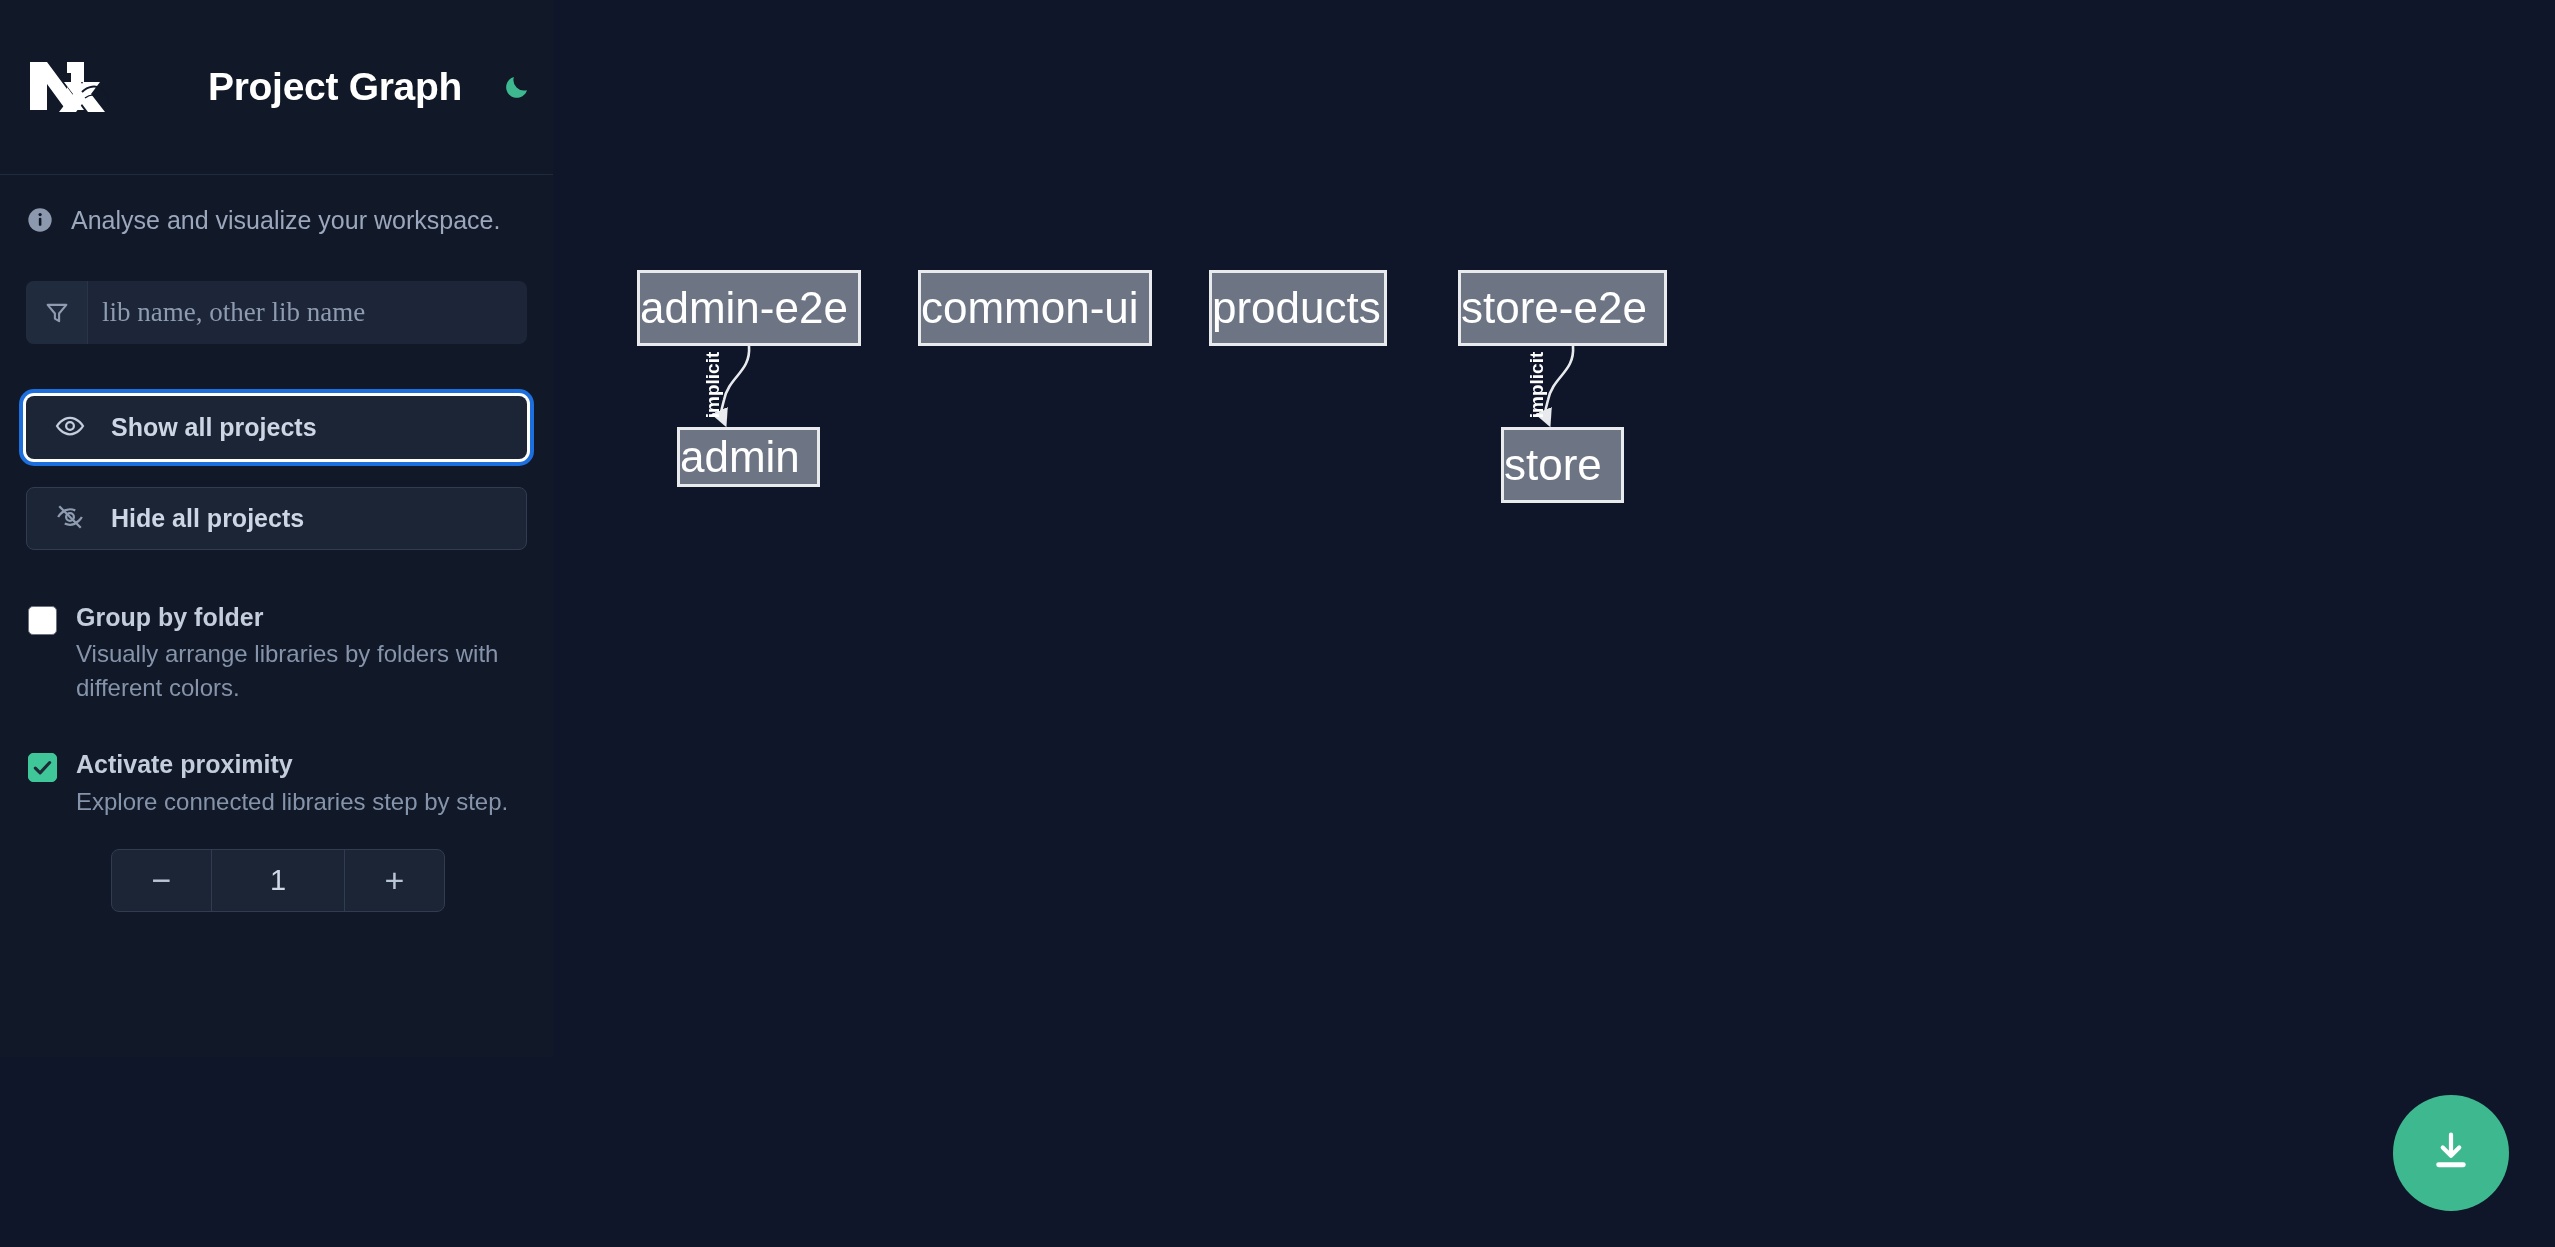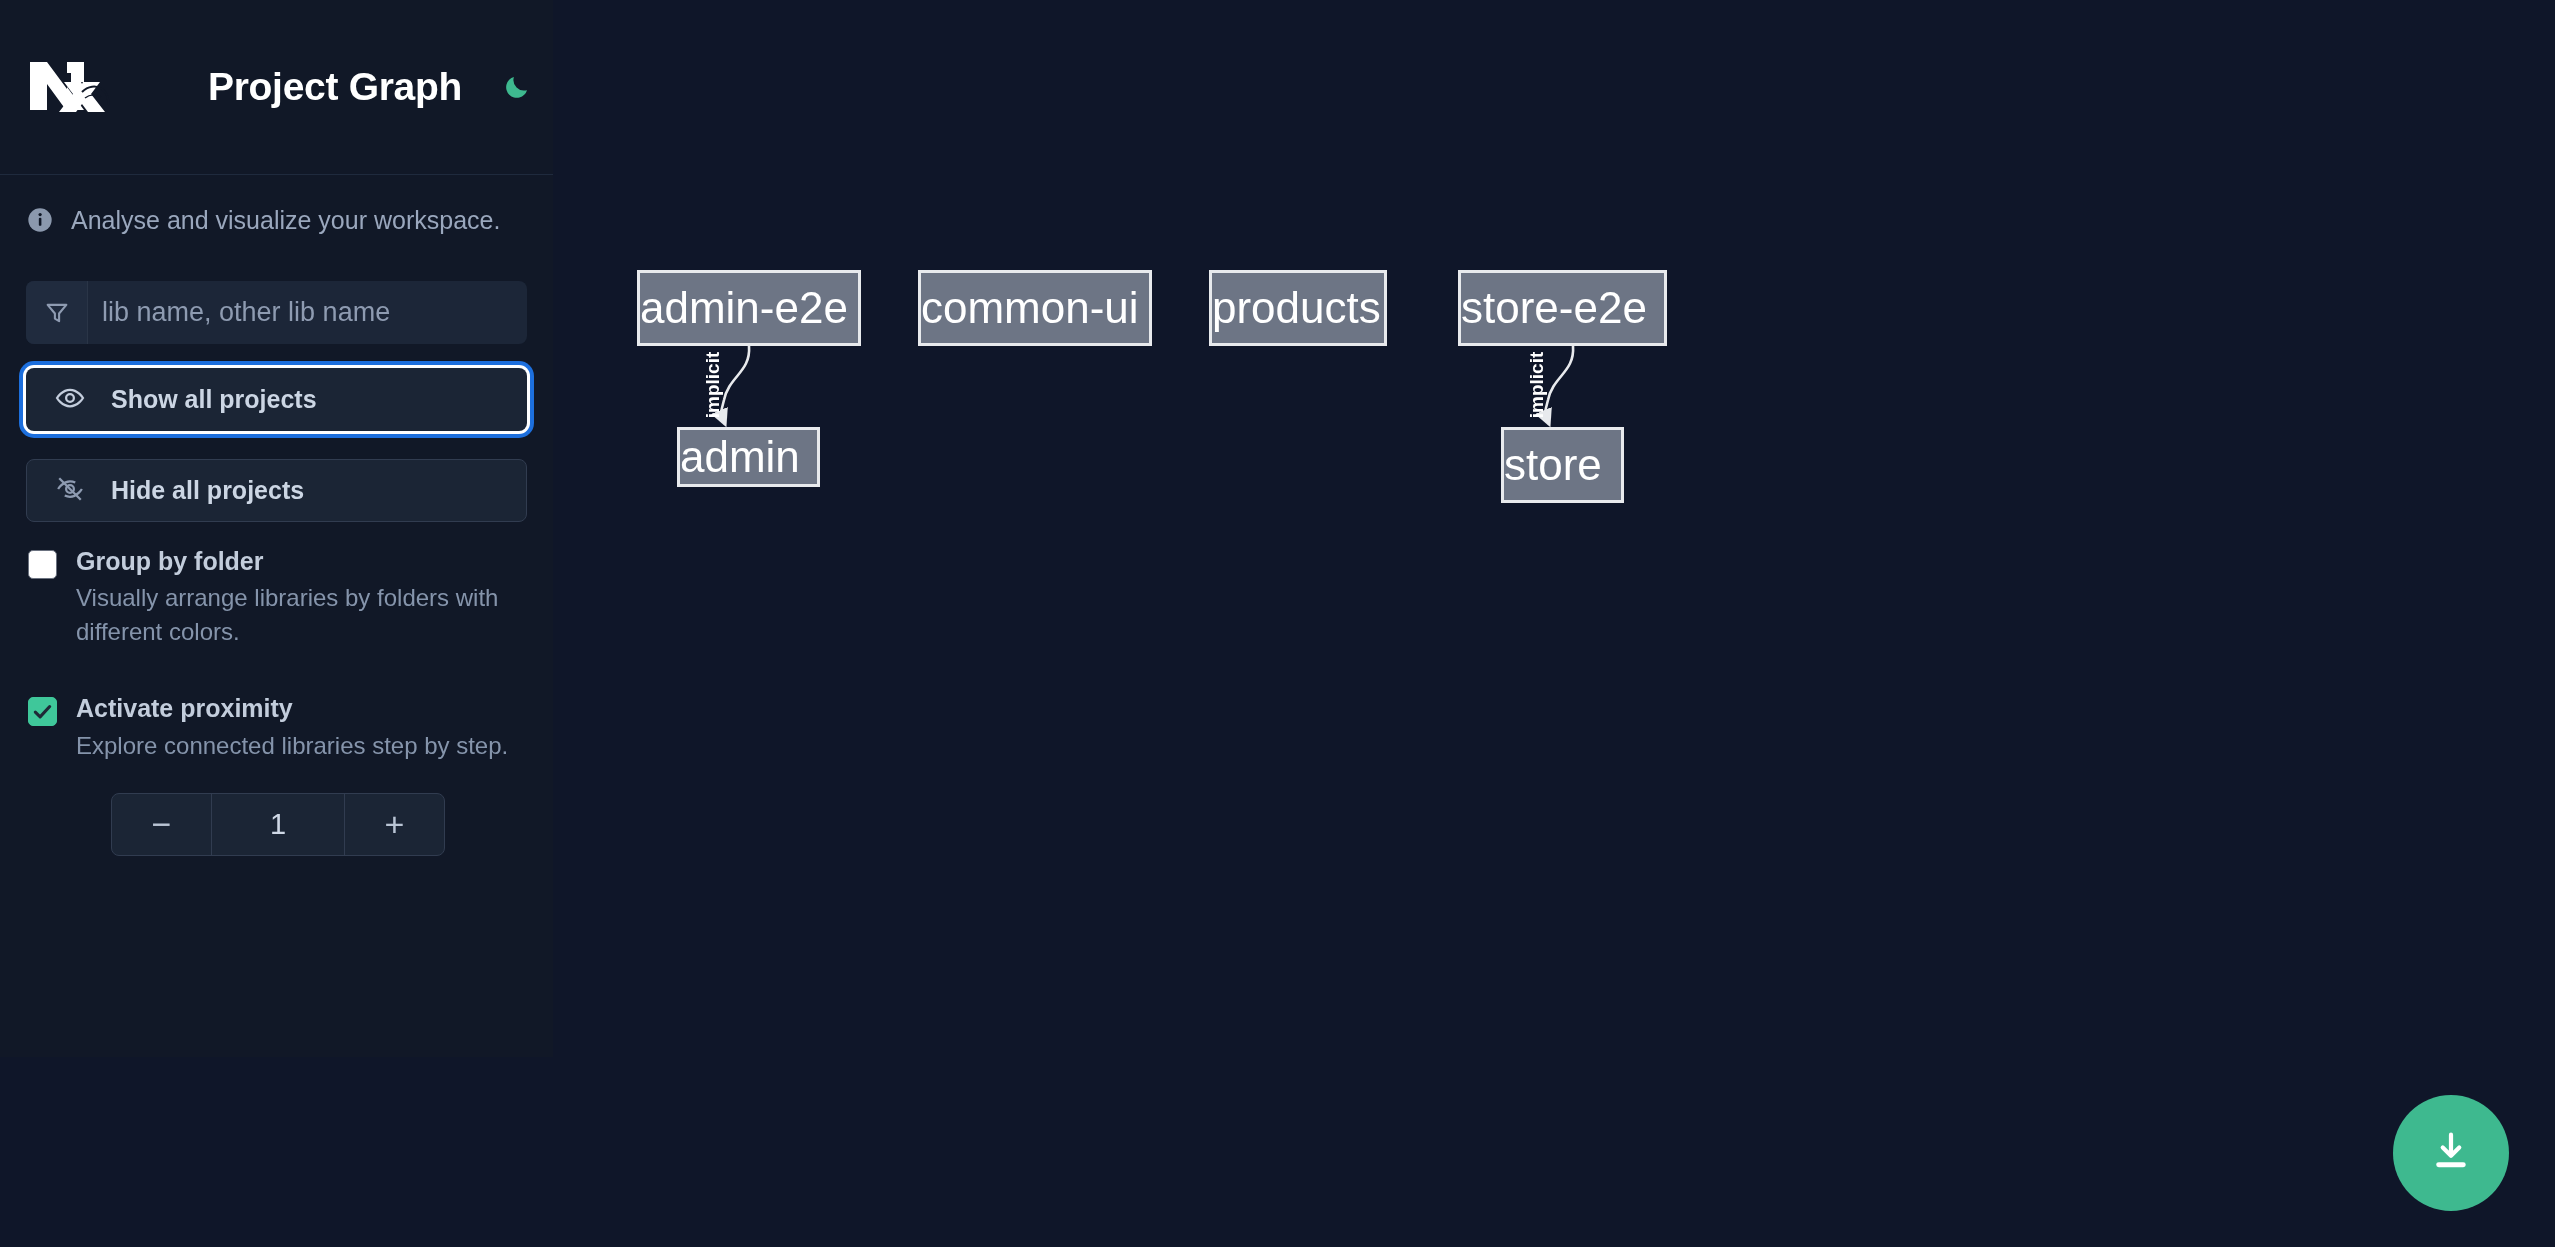--- a/index.html
+++ b/index.html
@@ -56,21 +56,21 @@
   }
   .search-icon-box {
     width: 62px; display: flex; align-items: center; justify-content: center;
     background: #202b3e;
     border-right: 1px solid #2a3547;
     flex: 0 0 62px;
   }
   .search-input {
     flex: 1; border: none; outline: none; background: transparent;
     color: #5eead4; font-size: 27px;
-    font-family: Liberation Sans, sans-serif;
+    font-family: Liberation Serif, serif;
     padding: 16px 14px;
   }
   .search-input::placeholder { color: #8e9bb1; }
 
   
   .check-row { display: flex; gap: 19px; margin-top: 30px; padding-left: 2px; }
   .check-row.tight { margin-top: 44px; }
   .cb {
     width: 29px; height: 29px; flex: 0 0 29px;
     border-radius: 5px; margin-top: 4px;
@@ -94,21 +94,21 @@
     display: flex; align-items: center;
     padding-left: 28px; gap: 26px;
     cursor: pointer;
   }
   .act-btn.focused {
     border-color: transparent;
     box-shadow: 0 0 0 3px #ffffff, 0 0 0 7px #1d6fdd;
   }
   .act-label { font-size: 25px; font-weight: 700; color: #ccd6e4; }
   .btn-gap { height: 28px; }
-  .section-gap-top { margin-top: 24px; }
+  .section-gap-top { margin-top: 52px; }
 
   
   .stepper {
     display: flex; width: 334px; height: 63px;
     border: 1px solid #313c50; border-radius: 8px;
     overflow: hidden; margin-top: 30px; margin-left: 85px;
     background: #1b2535;
   }
   .st-btn {
     width: 100px; display: flex; align-items: center; justify-content: center;

